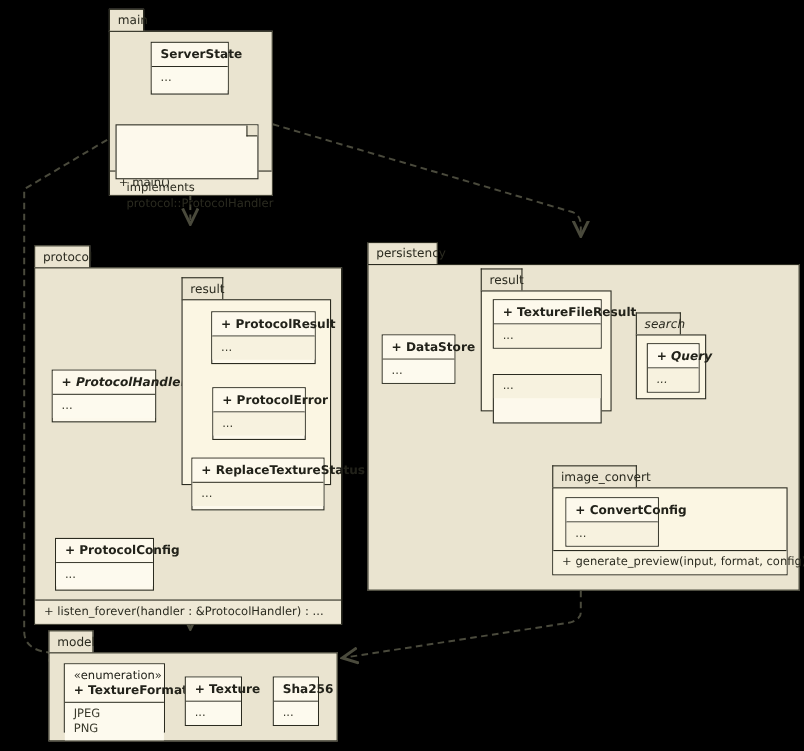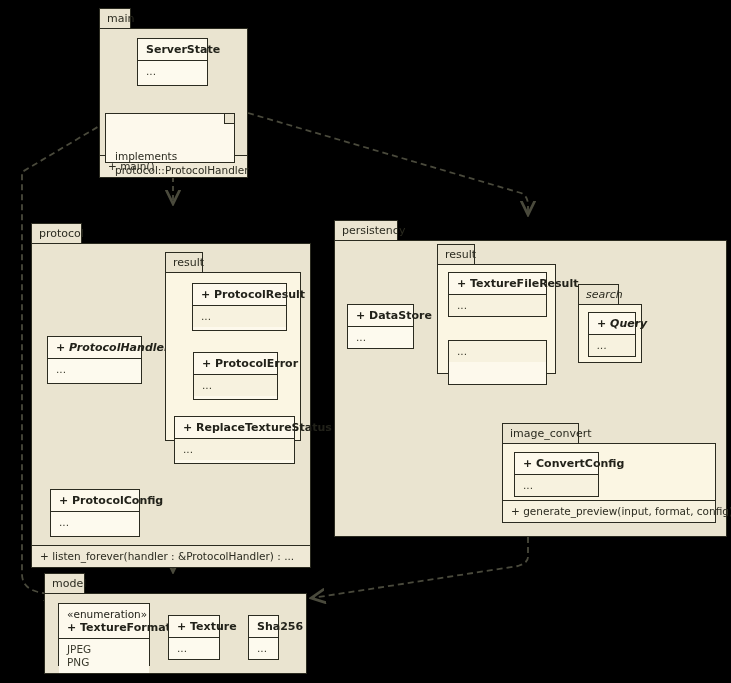--- a/index.html
+++ b/index.html
@@ -26,21 +26,21 @@
             white-space:nowrap;line-height:13px;}
   .cls-head.italic{font-style:italic;}
   .cls-head .stereo{display:block;font-weight:normal;font-size:10.5px;}
   .cls-body{box-sizing:border-box;font-size:10.5px;color:#3A3A2C;padding:4px 8px;
             line-height:13px;background:#FDFAEE;white-space:pre-line;}
   .cls-body.beige{background:#F7F2DF;}
 
   
   .note{position:absolute;box-sizing:border-box;background:#FDF9EC;
         border:1.6px solid #2B2B20;font-size:10.5px;color:#2B2B20;
-        padding:9px 9px;line-height:13.5px;white-space:pre-line;}
+        padding:24px 9px;line-height:13.5px;white-space:pre-line;}
   .note .fold{position:absolute;top:0;right:0;width:9px;height:9px;
         background:#EAE4D0;border-left:1.4px solid #2B2B20;border-bottom:1.4px solid #2B2B20;}
 
   svg.links{position:absolute;left:0;top:0;width:731px;height:683px;pointer-events:none;}
 </style>
 </head>
 <body>
 
 <div id="canvas">
 
@@ -176,19 +176,19 @@
       </div>
       <div class="cls-body">JPEG
 PNG</div>
     </div>
 
     <div class="cls" style="left:124px;top:42px;width:52px;height:45px;">
       <div class="cls-head">+ Texture</div>
       <div class="cls-body">...</div>
     </div>
 
-    <div class="cls" style="left:204px;top:42px;width:31px;height:45px;">
+    <div class="cls" style="left:204px;top:42px;width:42px;height:45px;">
       <div class="cls-head">Sha256</div>
       <div class="cls-body">...</div>
     </div>
   </div>
 
 </div>
 
 </body></html>

